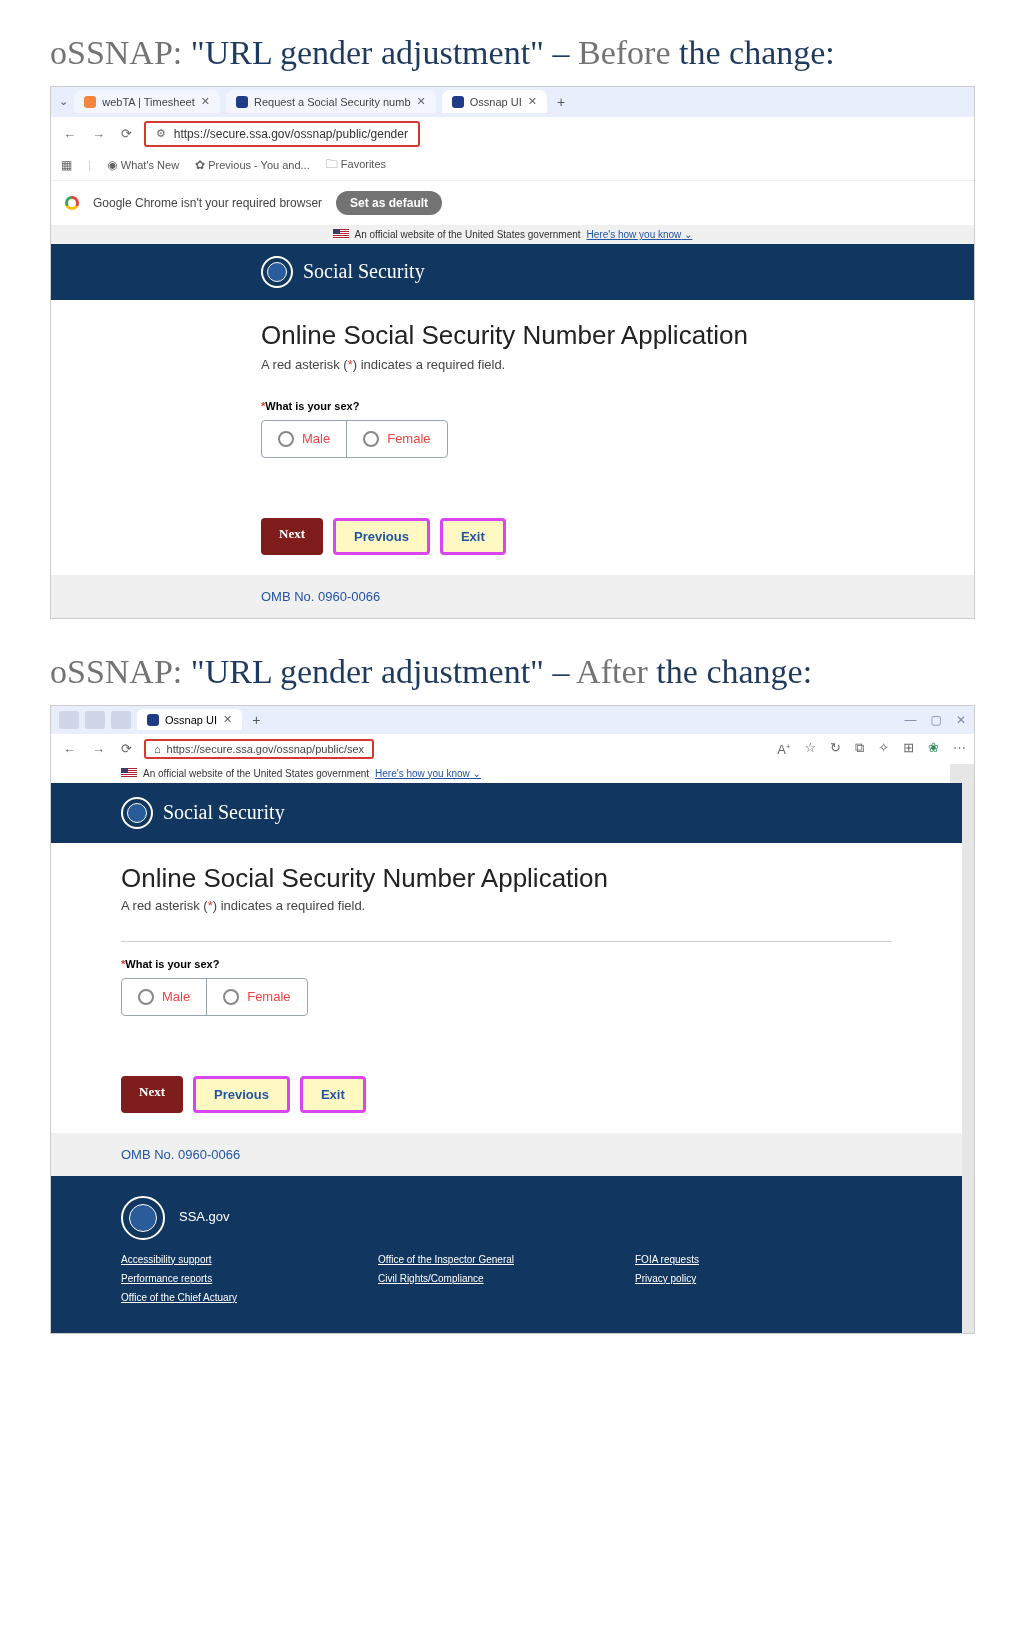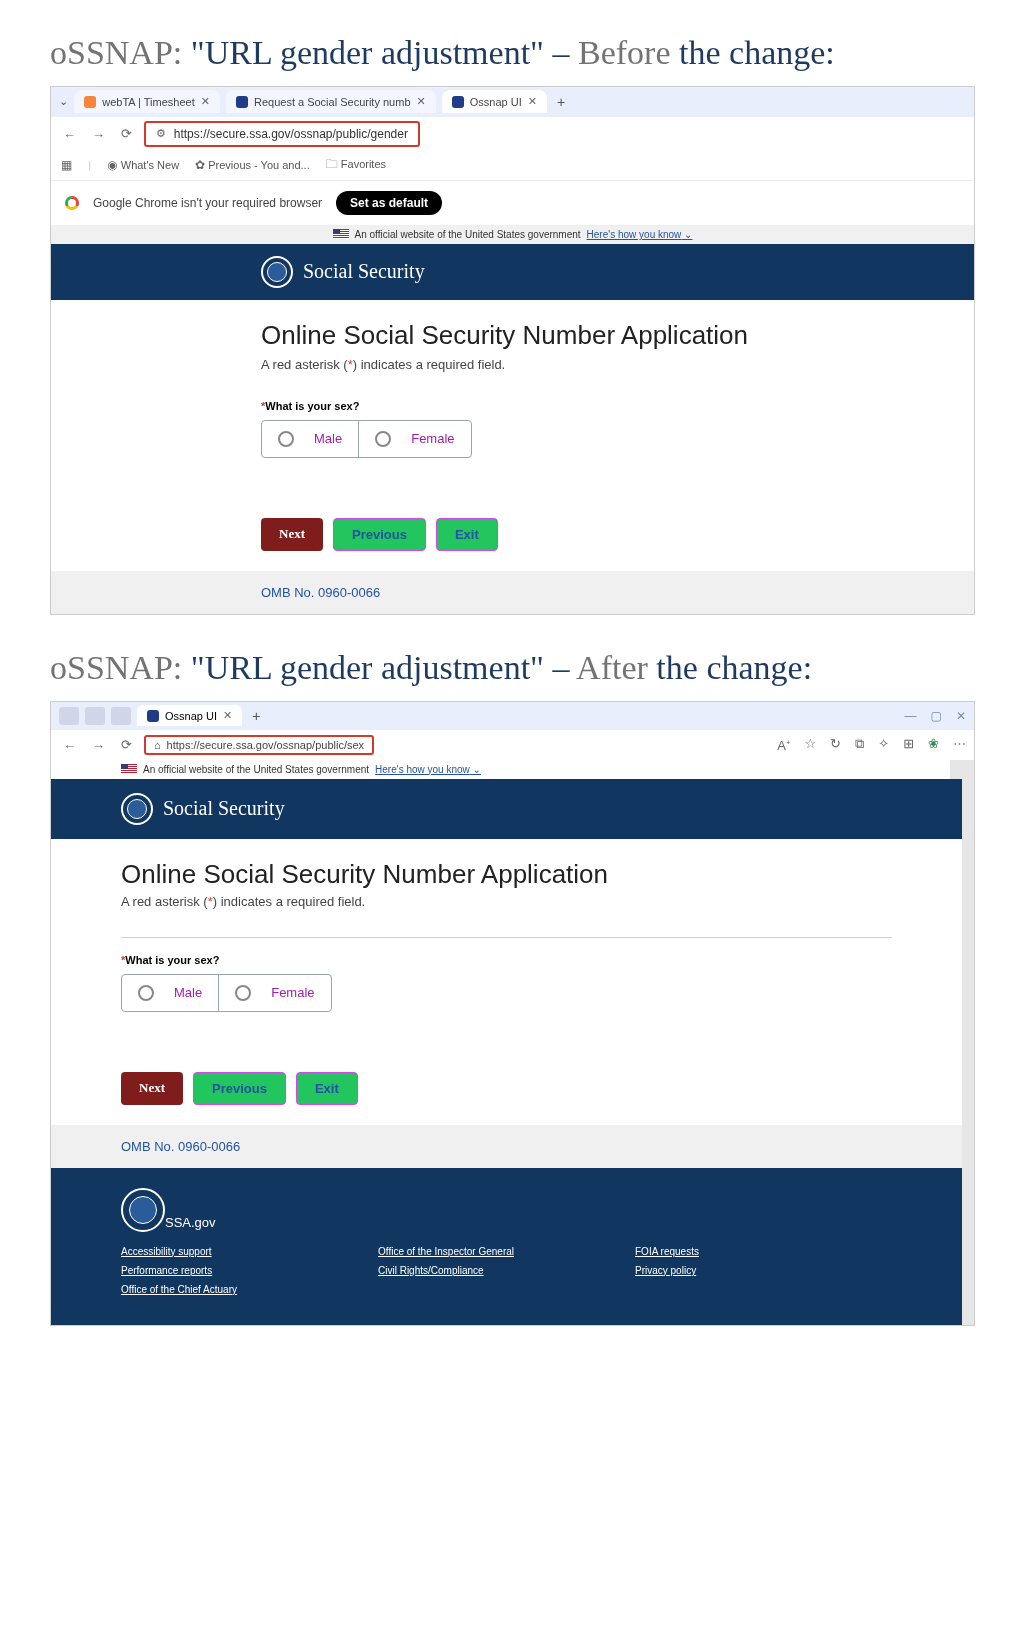--- a/index.html
+++ b/index.html
@@ -20,46 +20,46 @@
   .plus { color: #555; font-size: 14px; padding: 0 4px; }
   .urlrow { display: flex; align-items: center; height: 34px; padding: 4px 8px; gap: 8px; background: #fff; }
   .navbtn { color: #666; font-size: 13px; padding: 0 4px; }
   .urlbox1 { flex: 0 0 auto; border: 2px solid #d43a2b; border-radius: 3px; padding: 4px 10px; display: flex; align-items: center; gap: 8px; font-size: 12px; color: #333; }
   .urlicon { color: #666; font-size: 11px; }
   .bmrow { display: flex; align-items: center; gap: 16px; padding: 4px 10px; font-size: 11px; color: #555; border-bottom: 1px solid #eee; background:#fff; }
   .bmicon { font-size: 12px; color: #666; }
   .defrow { display: flex; align-items: center; gap: 14px; padding: 10px 14px; font-size: 12px; color: #444; background:#fff; }
   .chrome-dot { width:14px; height:14px; border-radius:50%; background: conic-gradient(#ea4335 0 120deg,#fbbc05 120deg 240deg,#34a853 240deg 360deg); position:relative;}
   .chrome-dot::after{content:"";position:absolute;inset:3px;border-radius:50%;background:#fff;}
-  .pillbtn { background: #000000; color: #fff; border-radius: 14px; padding: 5px 14px; font-size: 12px; font-weight: 600; }
+  .pillbtn { background: #737373; color: #fff; border-radius: 14px; padding: 5px 14px; font-size: 12px; font-weight: 600; }
 
   .govband { background: #f0f0f0; text-align: center; padding: 4px 0; font-size: 10px; color: #333; display:flex; justify-content:center; gap:6px; align-items:center;}
   .flag { width:16px; height:10px; background: linear-gradient(#b22234 0 10%,#fff 10% 20%,#b22234 20% 30%,#fff 30% 40%,#b22234 40% 50%,#fff 50% 60%,#b22234 60% 70%,#fff 70% 80%,#b22234 80% 90%,#fff 90% 100%); position:relative;}
   .flag::before{content:"";position:absolute;left:0;top:0;width:7px;height:5px;background:#3c3b6e;}
   .gov-link { color:#2453a4; text-decoration:underline; font-size:10px;}
 
   .ssa-head { background: #11365f; color: #fff; display: flex; align-items: center; padding: 12px 0; }
   .ssa-head-inner { padding-left: 210px; display:flex; align-items:center; gap:10px;}
   .seal { width:32px;height:32px;border-radius:50%;border:2px solid #fff; display:flex;align-items:center;justify-content:center;}
   .seal-in { width:20px;height:20px;border-radius:50%;background:#2a5c9a;border:1px solid #fff;}
   .ssa-title { font-family: Georgia, serif; font-size: 20px; }
 
   .page-body1 { padding: 20px 0 0 210px; }
   .app-title { font-size: 26px; color: #222; margin-bottom: 6px; }
   .req-note { font-size: 13px; color: #444; margin-bottom: 28px; }
   .ast { color: #d43a2b; }
   .q { font-size: 11px; font-weight: bold; margin-bottom: 8px; }
   .optgroup { display: inline-flex; border: 1px solid #9aa4b1; border-radius: 4px; overflow:hidden; }
-  .opt { display: flex; align-items: center; gap: 20px; padding: 10px 16px; font-size: 13px; color: #a21caf; border-right:1px solid #9aa4b1;}
+  .opt { display: flex; align-items: center; gap: 8px; padding: 10px 16px; font-size: 13px; color: #ef4444; border-right:1px solid #9aa4b1;}
   .opt:last-child{border-right:none;}
   .radio { width:16px;height:16px;border:2px solid #888;border-radius:50%;}
   .btnrow { display:flex; gap:10px; margin: 60px 0 20px 0;}
   .btn { border-radius:4px; padding:8px 18px; font-size:13px; font-weight:600;}
   .btn-pri { background:#7f1d1d; color:#fff;font-family:Liberation Serif, serif;}
-  .btn-sec { background:#22c55e; color:#2453a4; border:1px solid #d946ef;}
+  .btn-sec { background:#fef9c3; color:#2453a4; border:3px solid #d946ef;}
   .omb-band { background:#f0f0f0; padding: 14px 0 14px 210px; font-size:13px; color:#2453a4;}
 
   
   .shot2 { border: 1px solid #ccc; margin: 0 50px 40px 50px; background: #fff; font-size: 12px; }
   .edge-top { background:#e8eefc; height:28px; display:flex; align-items:center; padding:0 8px; gap:6px;}
   .edge-sq { width:20px;height:18px;border-radius:3px;background:#d0d6e8;}
   .edge-tab { background:#fff; border-radius:6px 6px 0 0; padding:4px 10px; display:flex; align-items:center; gap:6px; font-size:11px;}
   .edge-winbtns { margin-left:auto; display:flex; gap:14px; font-size:12px; color:#7a8aa8;}
   .edge-url { display:flex; align-items:center; height:30px; padding:2px 8px; gap:8px; background:#fff;}
   .urlbox2 { border:2px solid #d43a2b; border-radius:3px; padding:2px 8px; font-size:11px; color:#444; display:flex; align-items:center; gap:6px;}
@@ -69,21 +69,21 @@
   .govband2 { background:#fff; padding:4px 0 4px 70px; font-size:10px; color:#333; display:flex; align-items:center; gap:6px; border-right: 12px solid #e6e6e6;}
   .scroll-sim { border-right: 12px solid #e6e6e6; }
 
   .ssa-head2 { background:#11365f; color:#fff; padding:14px 0 14px 70px; display:flex; align-items:center; gap:10px;}
   .page-body2 { padding:20px 70px 0 70px;}
   .app-title2 { font-size:26px; color:#222; margin-bottom:4px;}
   .hr { border:none; border-top:1px solid #d0d0d0; margin:10px 0 16px 0;}
   .omb2 { padding: 14px 0 14px 70px; background:#f0f0f0; font-size:13px; color:#2453a4;}
 
   .ssa-foot { background:#11365f; color:#fff; padding:20px 70px 30px 70px;}
-  .foot-top { display:flex; align-items:flex-end; margin-bottom:14px;}
+  .foot-top { display:flex; gap:14px; align-items:center; margin-bottom:14px;}
   .footseal{width:44px;height:44px;border-radius:50%;border:2px solid #fff;display:flex;align-items:center;justify-content:center;flex-shrink:0;}
   .footseal-in{width:28px;height:28px;border-radius:50%;background:#2a5c9a;border:1px solid #fff;}
   .foot-domain{font-size:13px;margin-bottom:2px;}
   .foot-tag{font-size:13px;}
   .foot-tag b{font-weight:bold;}
   .foot-links { display:flex; gap:0; margin-top:10px; font-size:10px;}
   .fcol { flex:1; display:flex; flex-direction:column; gap:8px;}
   .fcol a { color:#fff; text-decoration:underline;}
 </style>
 </head>

